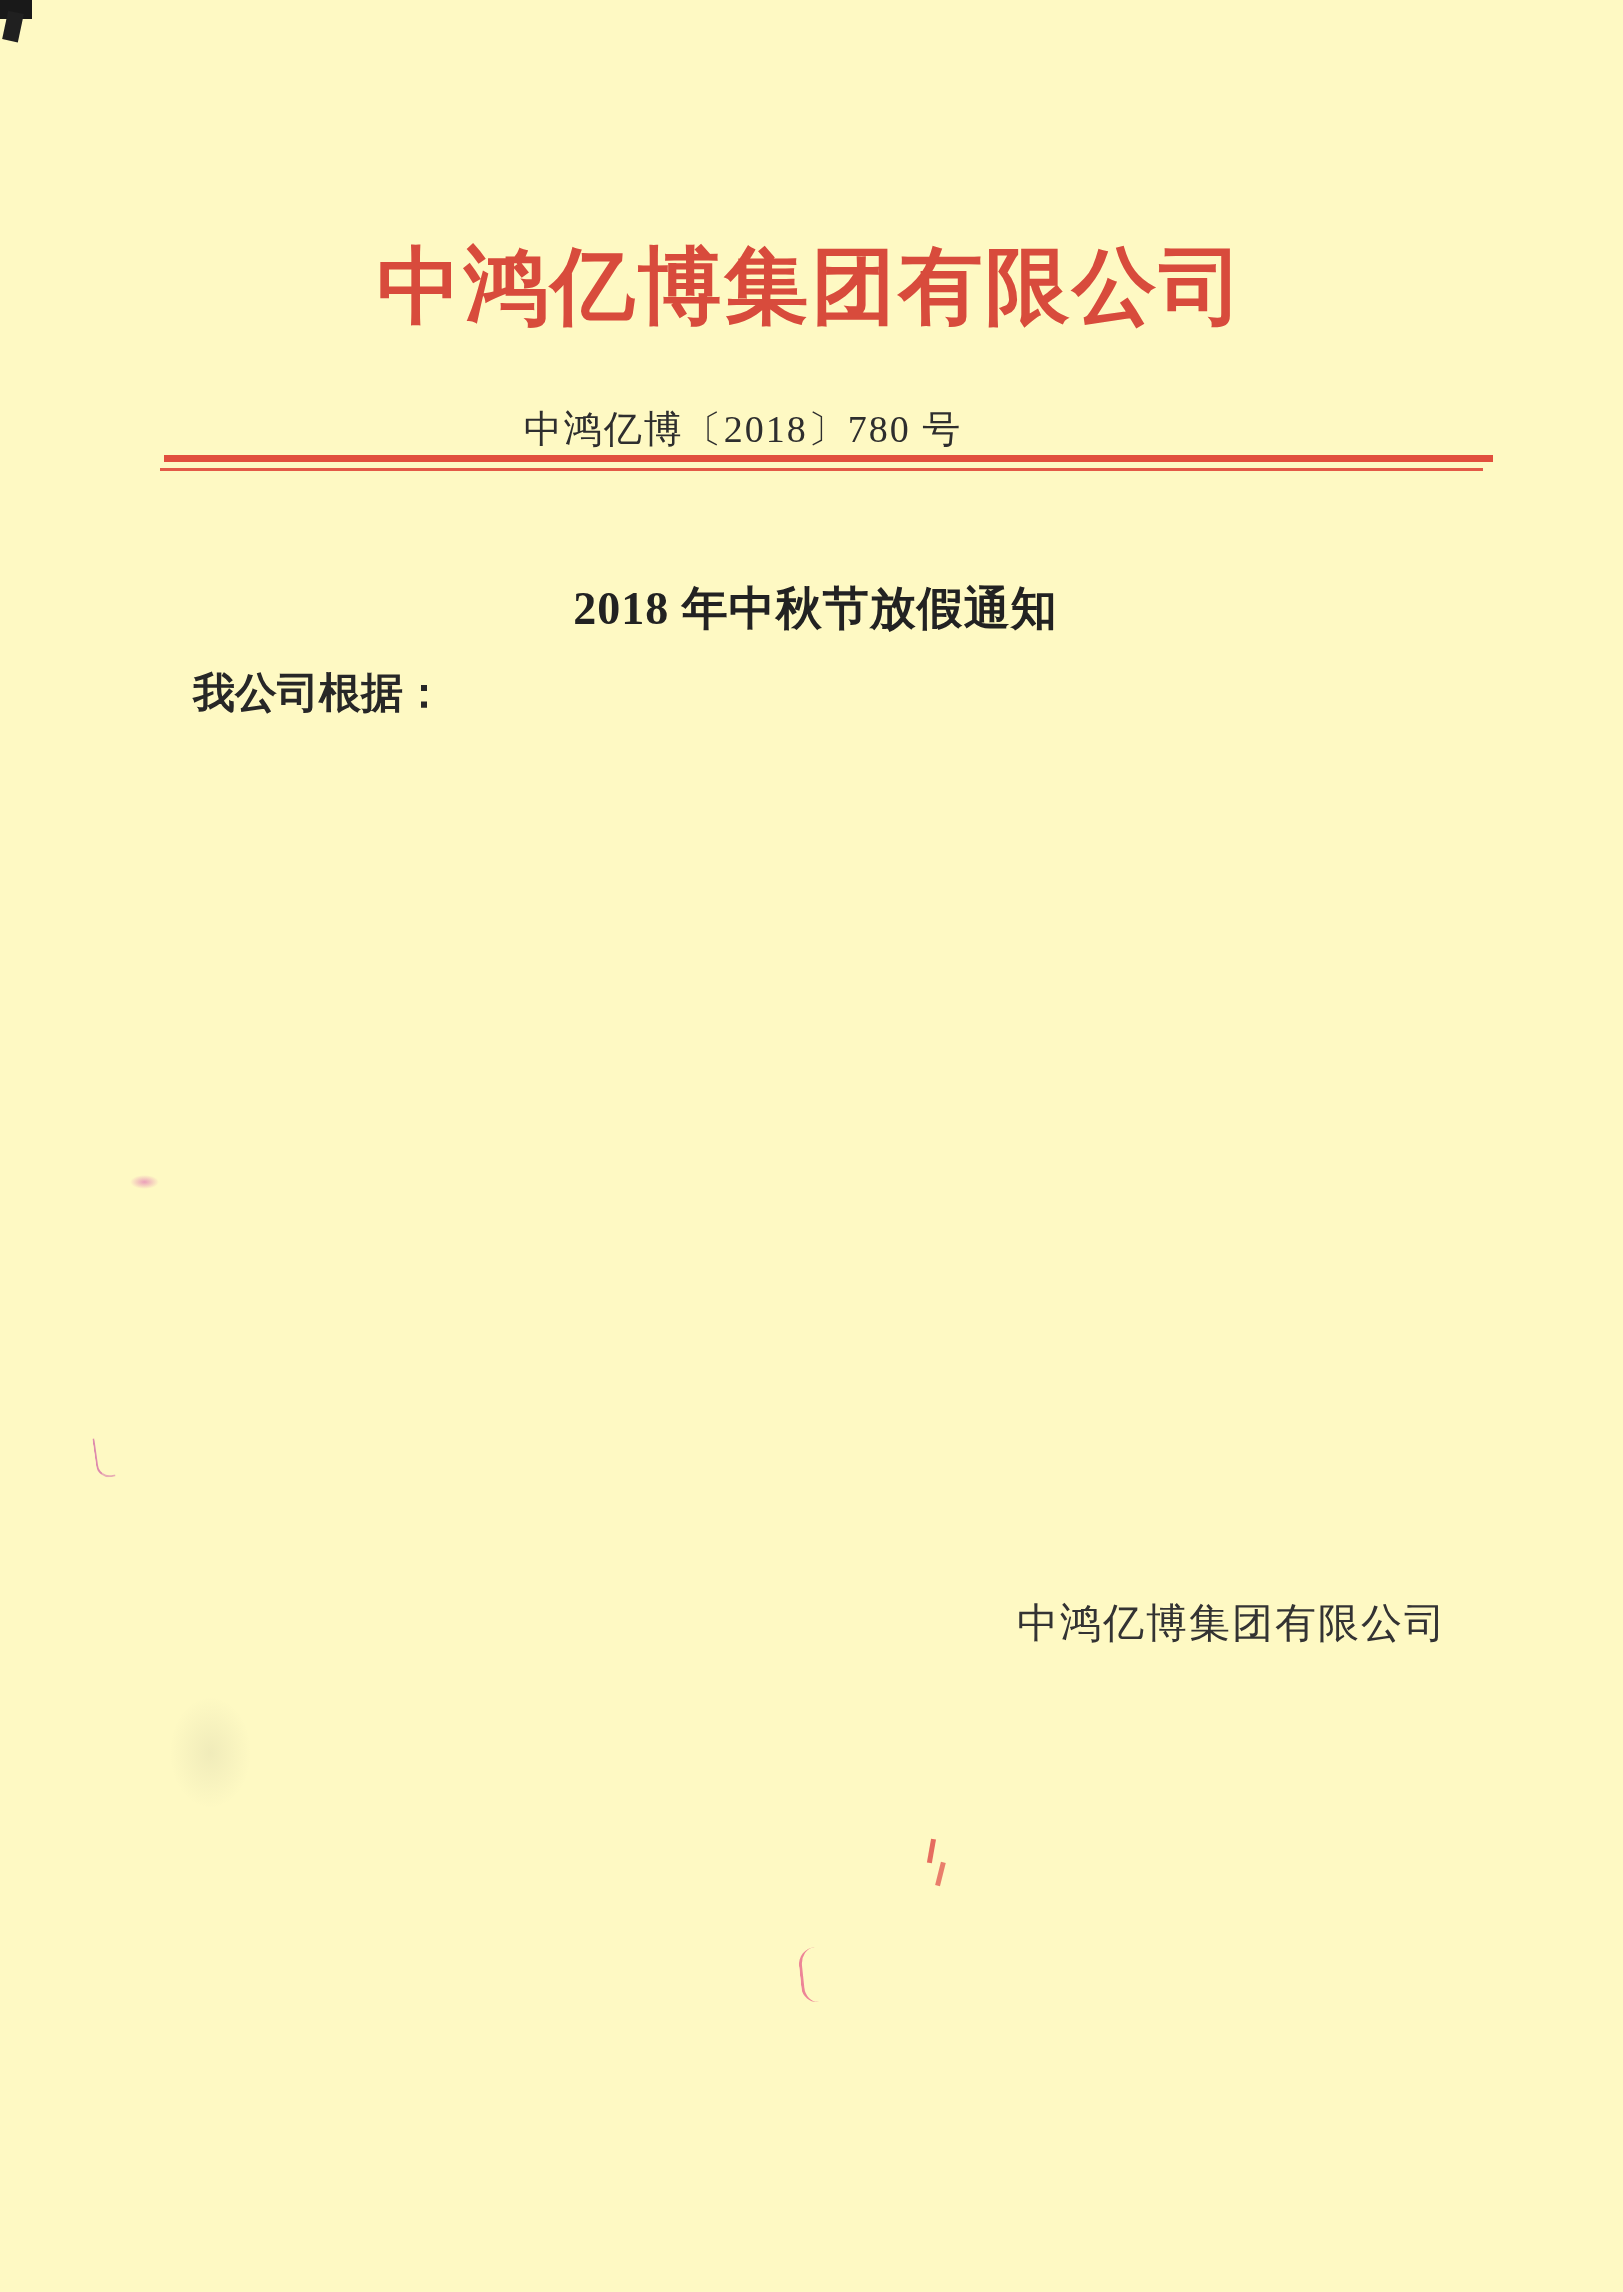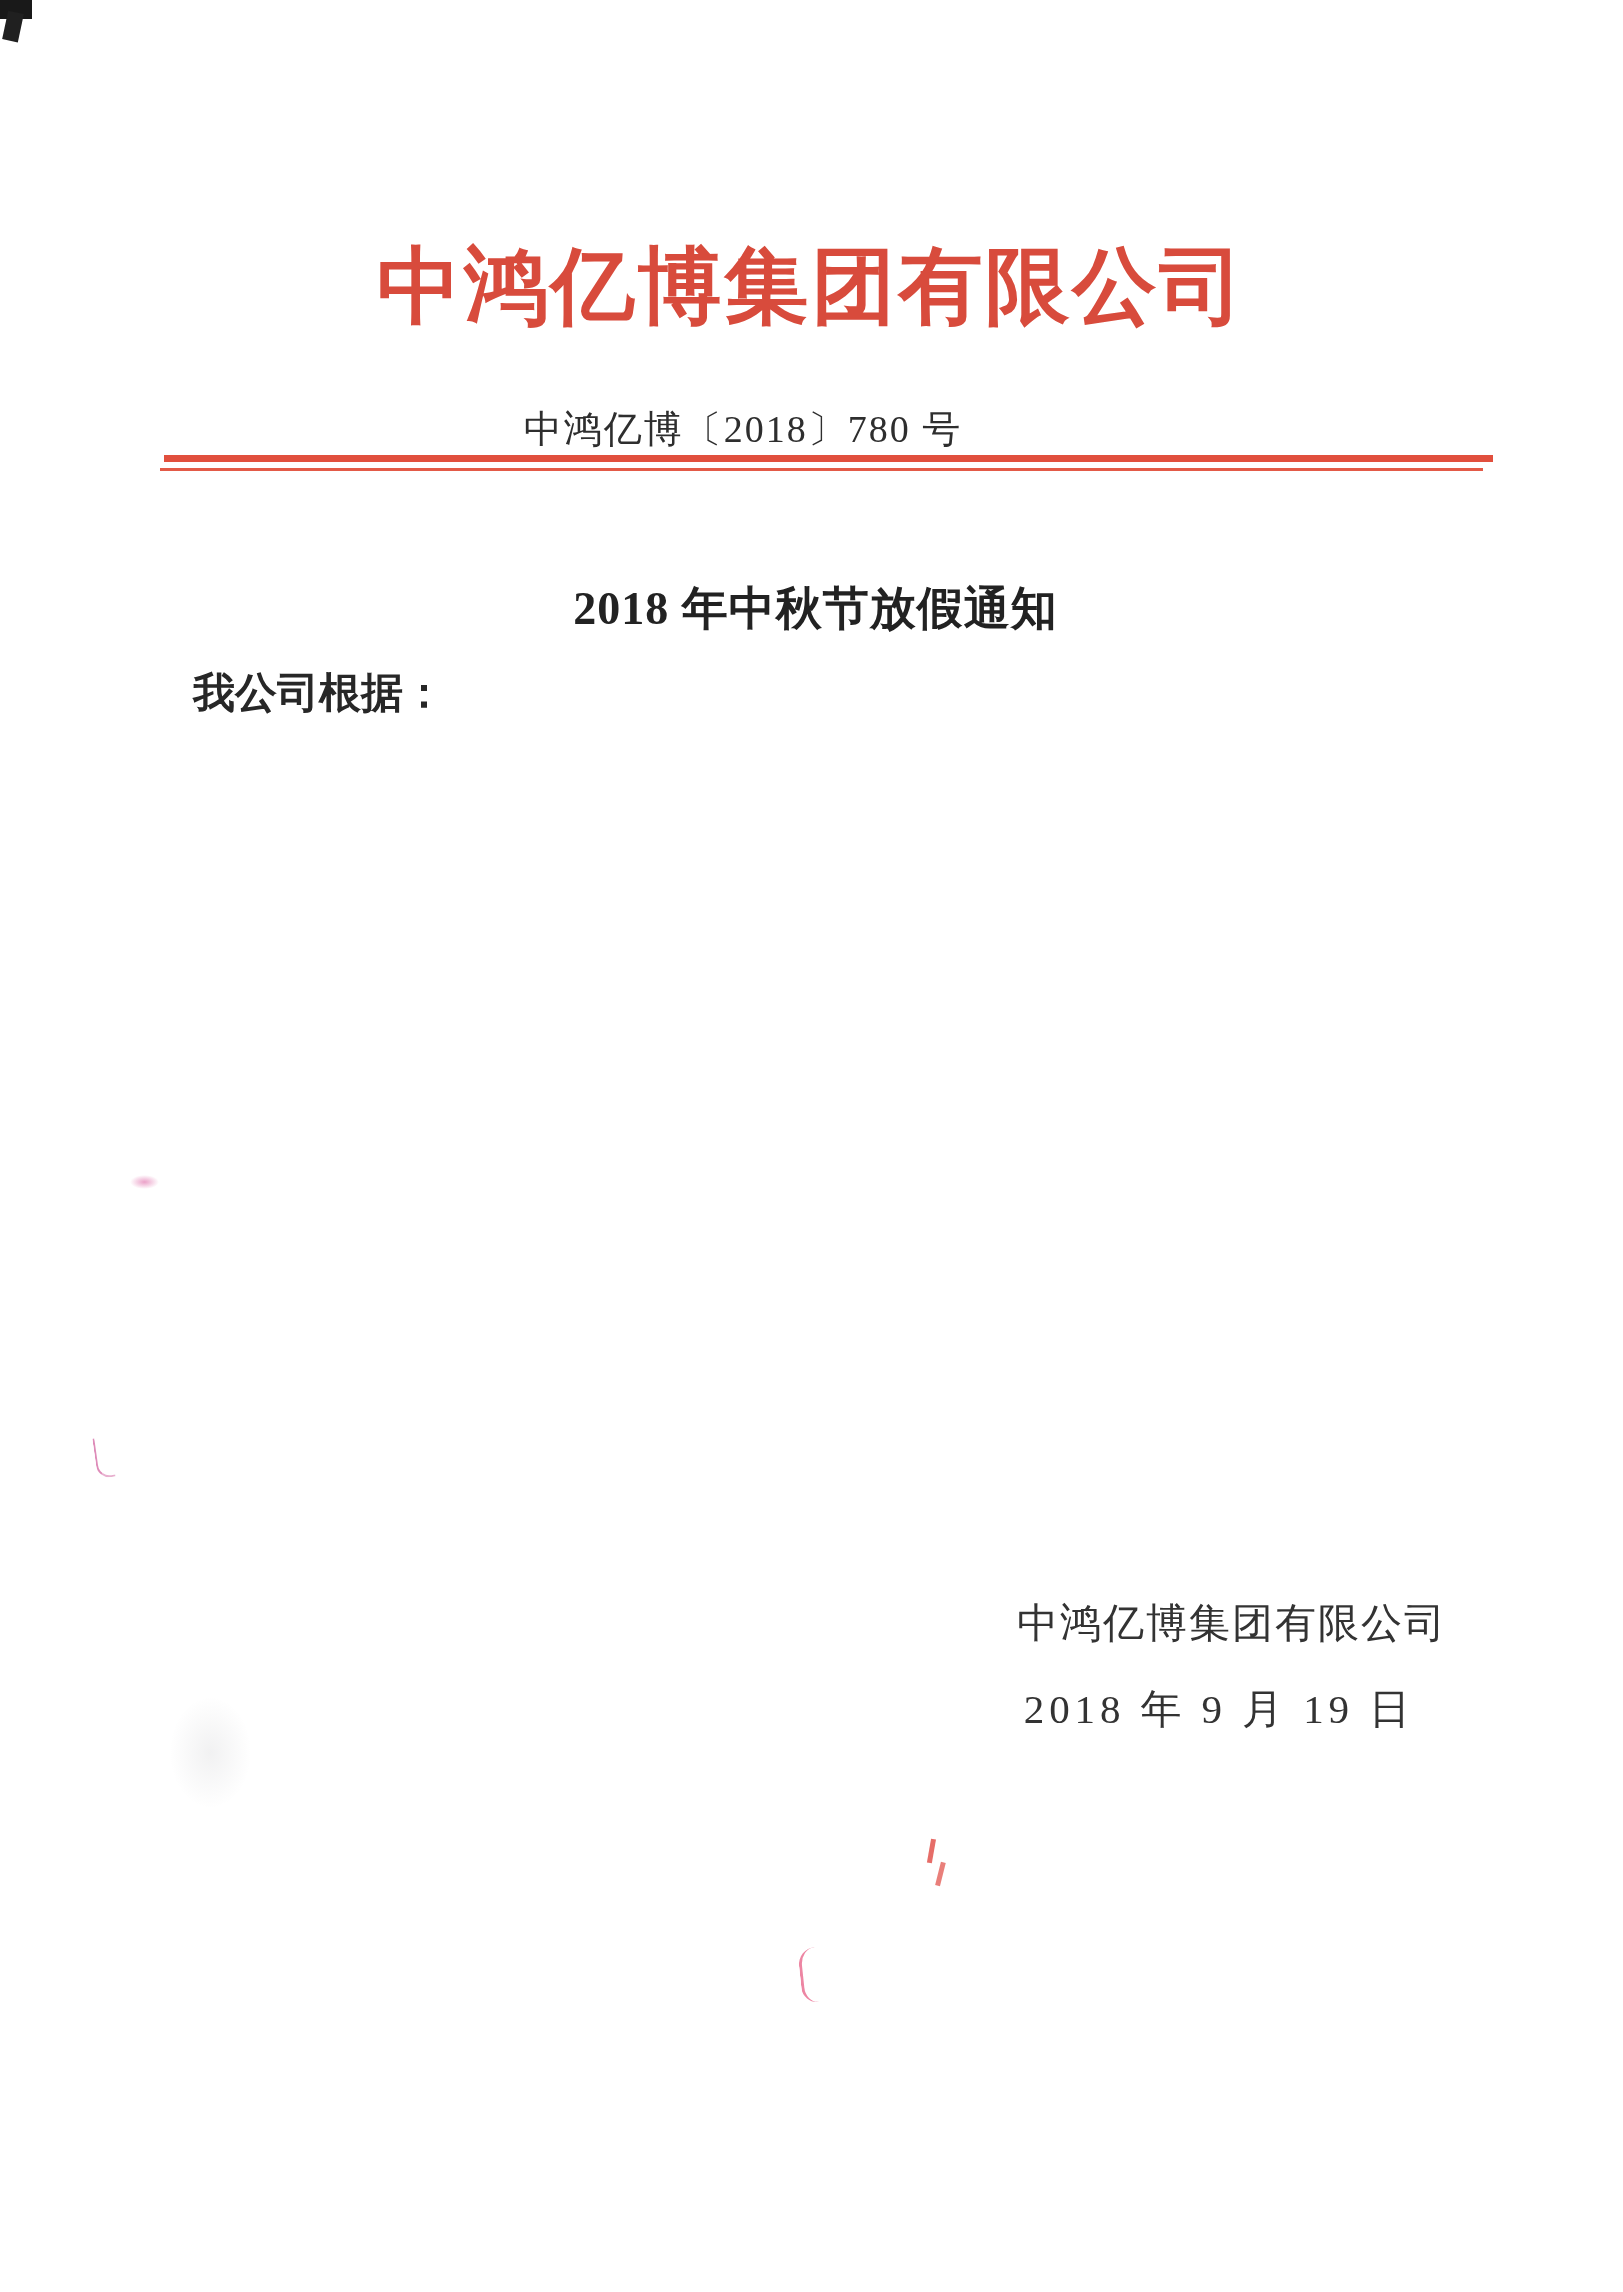--- a/index.html
+++ b/index.html
@@ -1,21 +1,21 @@
 <!DOCTYPE html>
 <html><head>
 <meta charset="utf-8">
 <style>
   html, body { margin: 0; padding: 0; background: #e8e8e8; }
   .page {
     position: relative;
     width: 1623px;
     height: 2293px;
     margin: 0 auto;
-    background: #ffffff;
+    background: #fef9c3;
     overflow: hidden;
     font-family: "Liberation Serif", "DejaVu Serif", serif;
     color: #303030;
   }
 
   
   .company-title {
     position: absolute;
     top: 230px; left: 0; width: 1623px;
     margin: 0;
@@ -159,21 +159,20 @@
   <div class="rule-thick"></div>
   <div class="rule-thin"></div>
 
   <h2 class="notice-title">2018 年中秋节放假通知</h2>
 
   <div class="salutation">我公司根据：</div>
 
 
   <div class="sig-company">中鸿亿博集团有限公司</div>
 
-  <div class="sig-date">2018 年 9 月 19 日</div>
 
   <div class="artifact-pink-1"></div>
   <div class="artifact-pink-2"></div>
   <div class="artifact-red-dash-a"></div>
   <div class="artifact-red-dash-b"></div>
   <div class="artifact-pink-3"></div>
   <div class="artifact-smudge"></div>
 
 </div>
 

